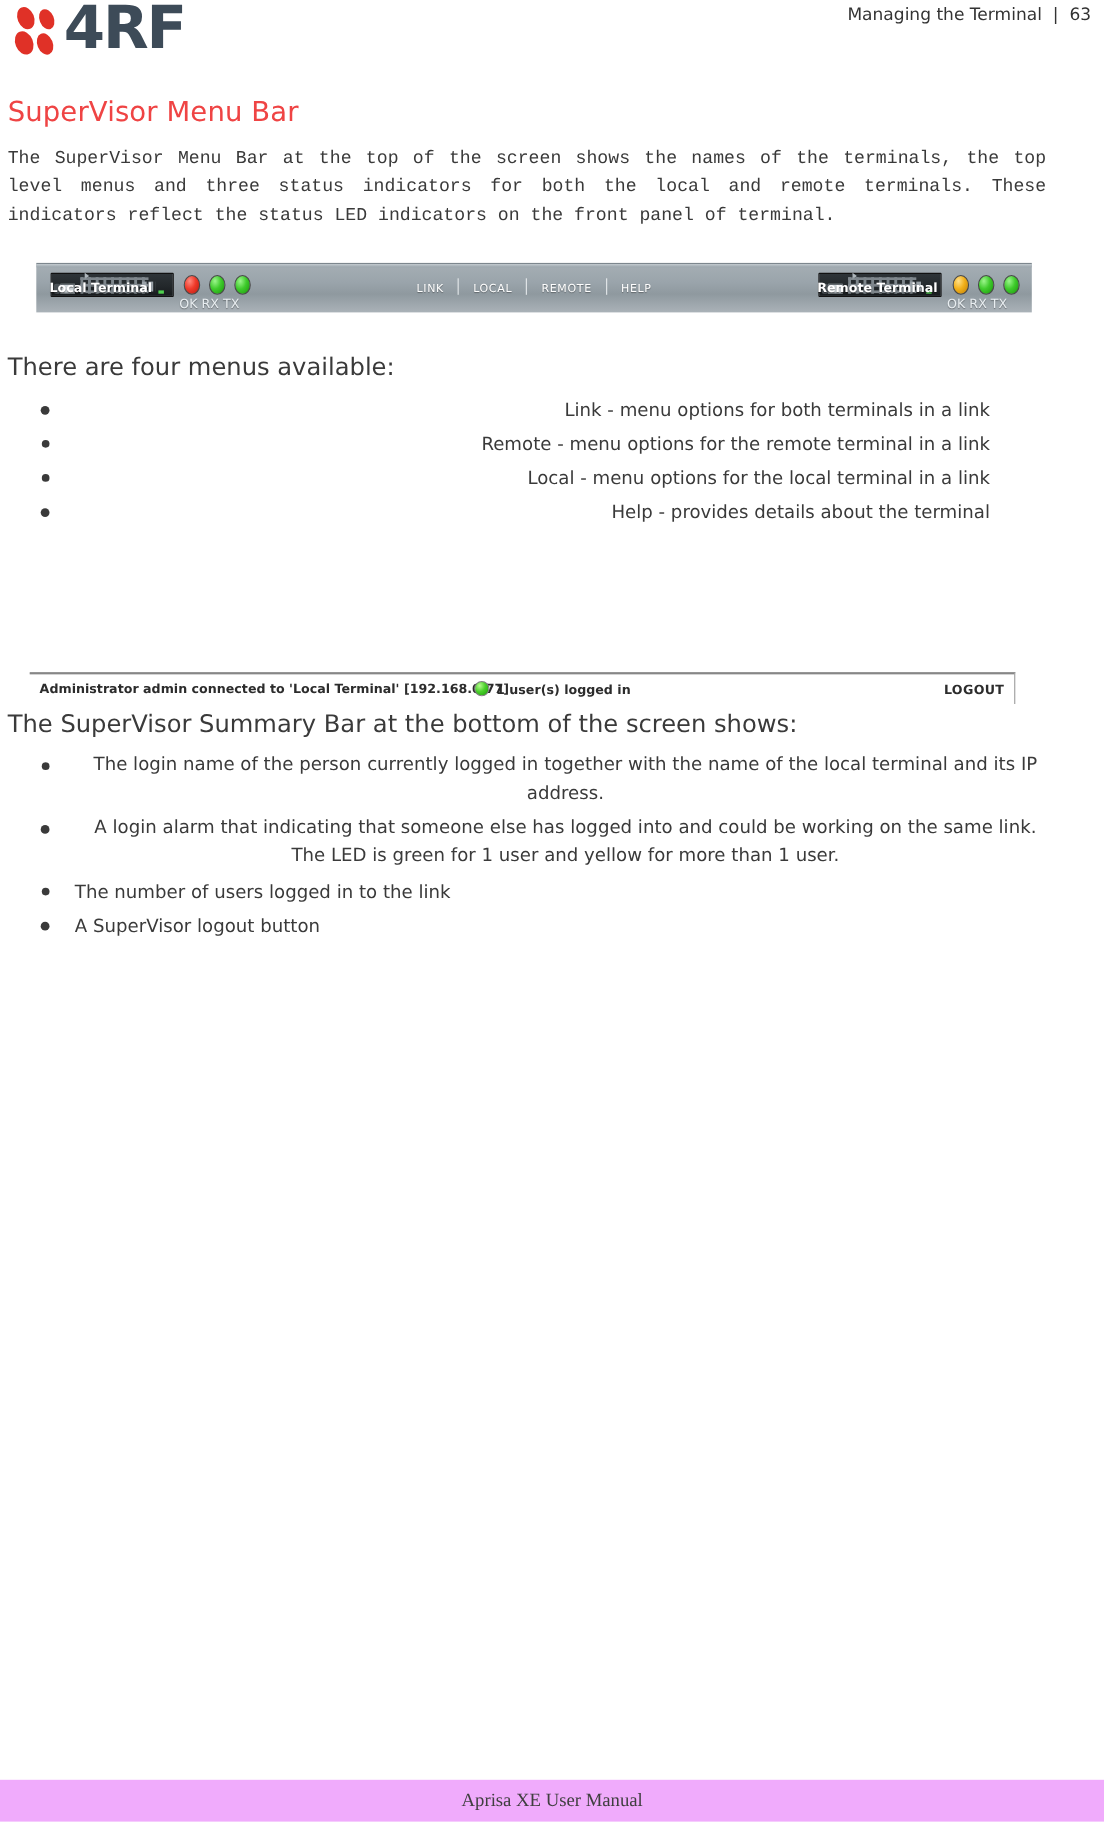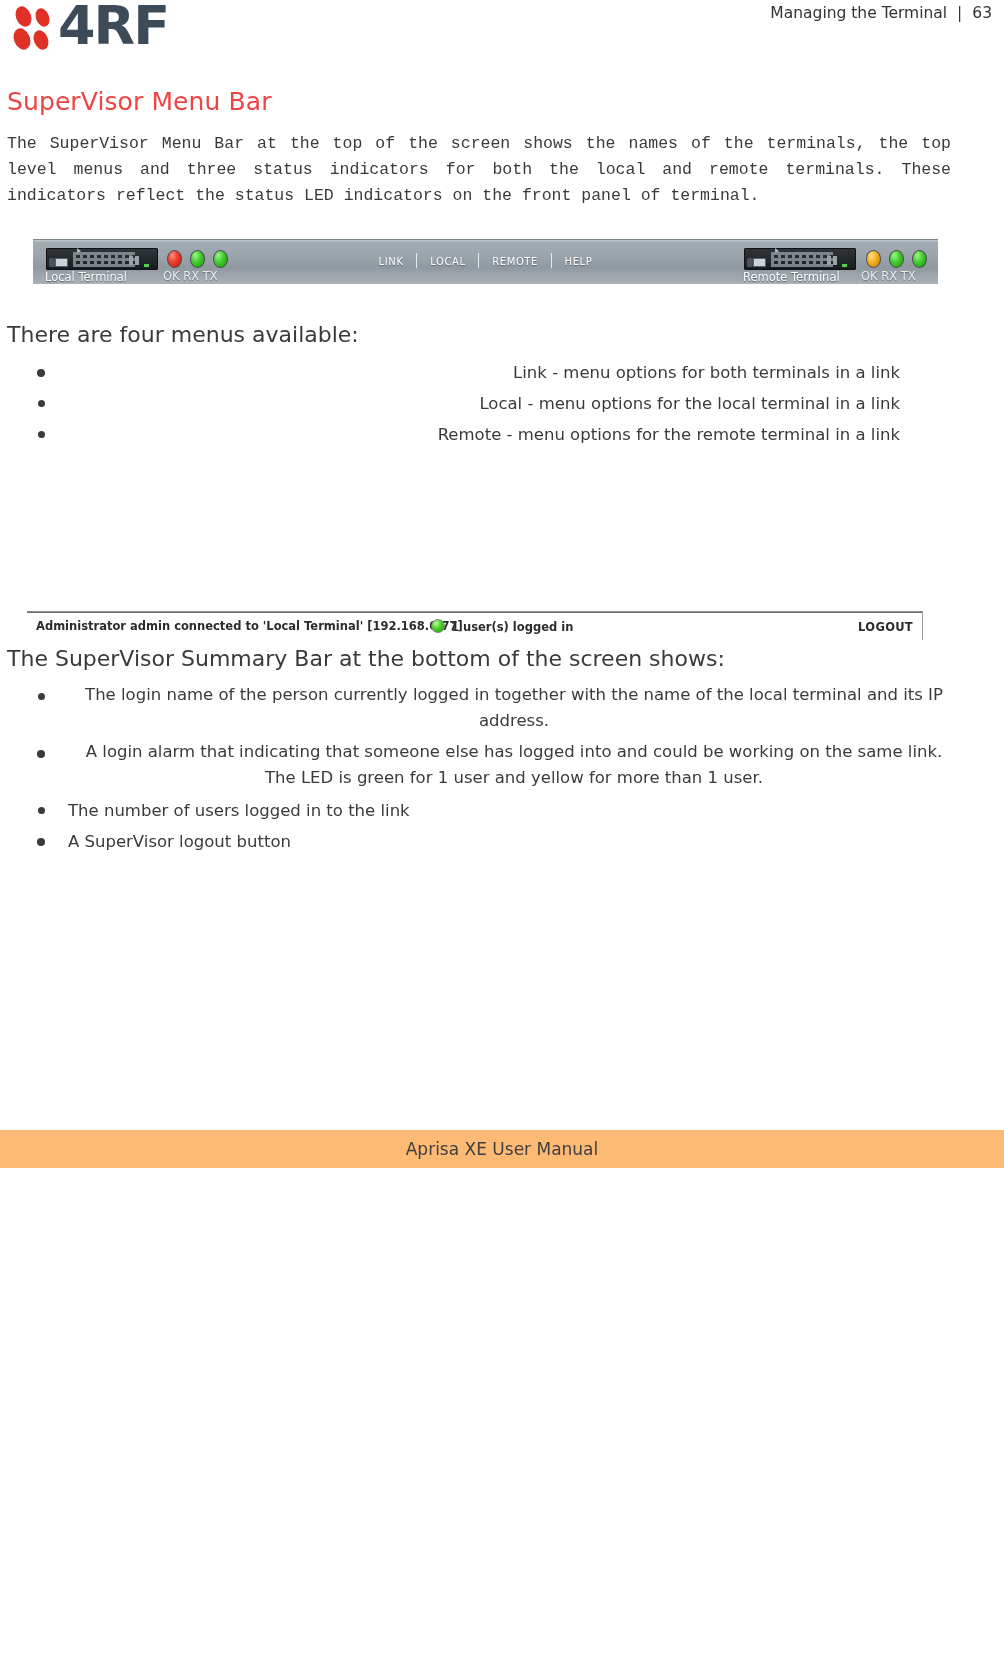--- a/index.html
+++ b/index.html
@@ -4,21 +4,21 @@
 <style>
   html,body{margin:0;padding:0;}
   body{
     width:1004px;height:1656px;
     background:#ffffff;
     font-family:"DejaVu Sans","Liberation Sans",sans-serif;
     color:#3a3a3a;
     position:relative;
     overflow:hidden;
   }
-  .page{position:relative;width:1004px;height:1168px;}
+  .page{position:relative;width:1004px;height:1656px;}
 
   
   .header{position:absolute;left:0;top:0;width:1004px;height:60px;}
   .logo{position:absolute;left:14px;top:2px;width:175px;height:52px;}
   .logo-dots{position:absolute;left:0;top:4px;width:46px;height:44px;}
   .dot{position:absolute;background:#e03127;border-radius:50%;transform:rotate(-22deg);}
   .d1{left:2px;top:0px;width:15px;height:21px;}
   .d2{left:22px;top:2px;width:13px;height:19px;}
   .d3{left:0px;top:22px;width:16px;height:22px;}
   .d4{left:20px;top:24px;width:14px;height:20px;}
@@ -92,21 +92,21 @@
   .leds{position:absolute;top:10px;height:17px;}
   .led{position:absolute;top:0;width:15px;height:18px;border-radius:50%;border:1px solid #4a4a4a;box-sizing:border-box;}
   .led-red{background:radial-gradient(ellipse at 34% 28%,#ff8a7f 0%,#ef3a2a 45%,#b61b10 100%);}
   .led-green{background:radial-gradient(ellipse at 34% 28%,#9cf58c 0%,#3fcb2c 45%,#189409 100%);}
   .led-yellow{background:radial-gradient(ellipse at 34% 28%,#ffe08a 0%,#f2b01a 45%,#bd7d06 100%);}
   .leds .l1{left:0;} .leds .l2{left:23px;} .leds .l3{left:46px;}
   .leds-left{left:134px;}
   .leds-right{left:833px;}
 
   .lbl-term{
-    position:absolute;bottom:0px;font-size:11.5px;font-weight:normal;color:#ffffff;
+    position:absolute;bottom:16px;font-size:11.5px;font-weight:bold;color:#ffffff;
     text-shadow:0 1px 1px rgba(0,0,0,.45);white-space:nowrap;margin-top:11px;
   }
   .lbl-term-left{left:12px;}
   .lbl-term-right{left:710px;}
   .lbl-leds{
     position:absolute;bottom:1px;font-size:11.5px;color:#e9eef1;white-space:nowrap;
     text-shadow:0 1px 1px rgba(0,0,0,.35);
   }
   .lbl-leds-left{left:130px;}
   .lbl-leds-right{left:828px;}
@@ -135,21 +135,22 @@
     position:absolute;left:404px;top:7px;width:14px;height:14px;border-radius:50%;
     background:radial-gradient(ellipse at 34% 28%,#b6fb8f 0%,#4ad02b 45%,#1c9c08 100%);
     border:1px solid #7f7f7f;box-sizing:border-box;
   }
   .sum-mid-txt{position:absolute;left:424px;top:8px;font-size:11.5px;font-weight:bold;color:#2c2c2c;white-space:nowrap;}
   .sum-right{position:absolute;right:9px;top:8px;font-size:11.5px;font-weight:bold;color:#2c2c2c;white-space:nowrap;letter-spacing:.3px;}
 
   
   .footer{
     position:absolute;left:0;bottom:0;width:1004px;height:38px;
-    background:#fdba74;
+    background:#f0abfc;
+    font-family:Liberation Serif, serif;
   }
   .footer-txt{
     position:absolute;left:0;top:0;width:1004px;height:38px;line-height:38px;
     text-align:center;font-size:17px;color:#3f3f3f;
   }
 </style>
 </head>
 <body>
 
 <div class="page">
@@ -226,25 +227,29 @@
 
   <div class="plain" style="left:7px;top:322px;">There are four menus available:</div>
 
   <ul class="bl" style="left:0px;top:357px;width:900px;text-align:right;">
     <li class="bold-dot">
       <span class="bullet"></span>
       <span class="txt">Link - menu options for both terminals in a link</span>
     </li>
     <li>
       <span class="bullet"></span>
+      <span class="txt">Remote - menu options for the remote terminal in a link</span>
+    </li>
+    <li>
+      <span class="bullet"></span>
       <span class="txt">Local - menu options for the local terminal in a link</span>
     </li>
-    <li>
-      <span class="bullet"></span>
-      <span class="txt">Remote - menu options for the remote terminal in a link</span>
+    <li class="bold-dot">
+      <span class="bullet"></span>
+      <span class="txt">Help - provides details about the terminal</span>
     </li>
   </ul>
 
 
   <div class="shot-summary">
     <span class="sline"></span>
     <div class="sum-left">Administrator admin connected to 'Local Terminal' [192.168.0.77]</div>
     <span class="sum-mid-led"></span>
     <div class="sum-mid-txt">1 user(s) logged in</div>
     <div class="sum-right">LOGOUT</div>

